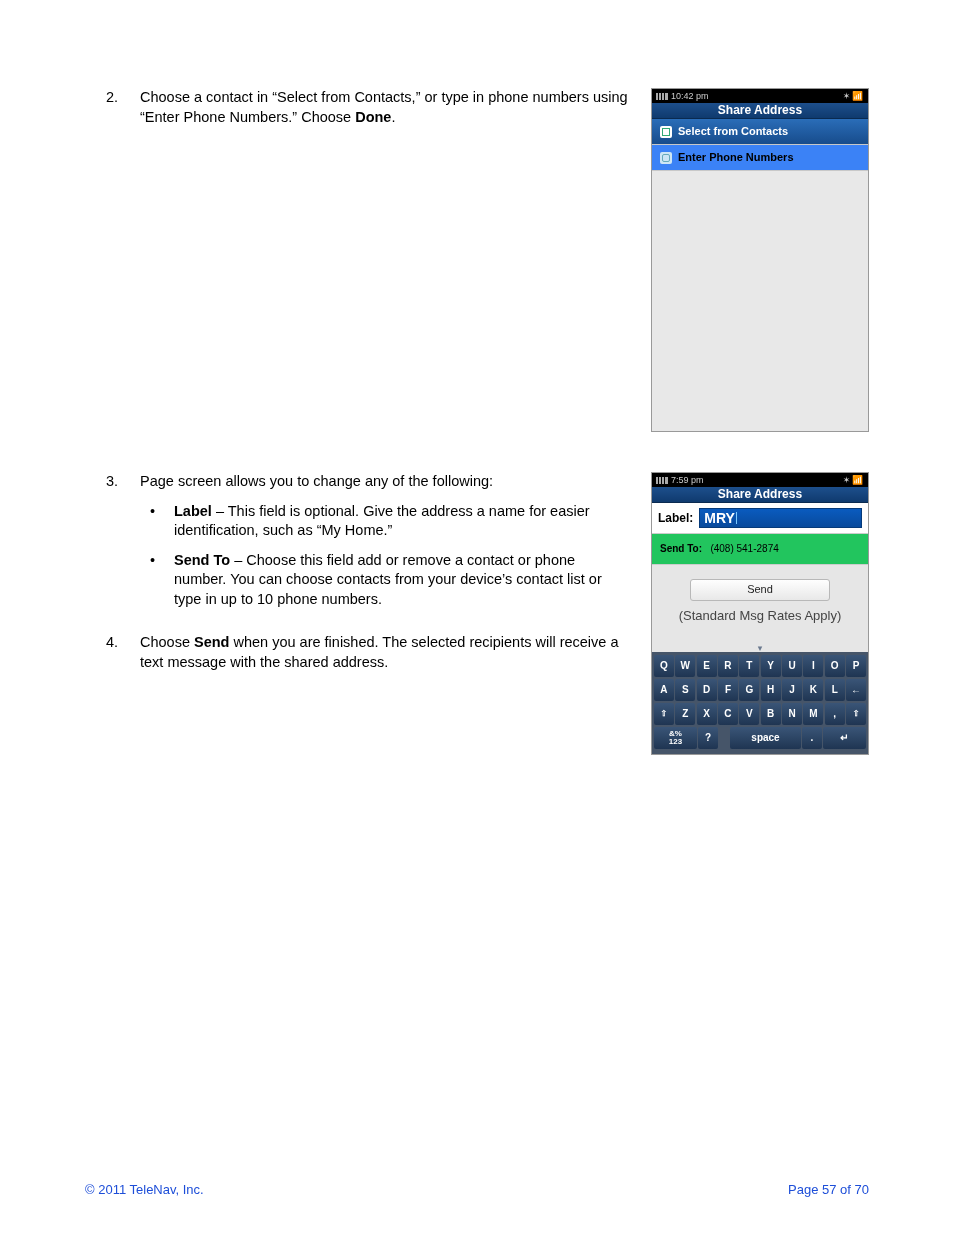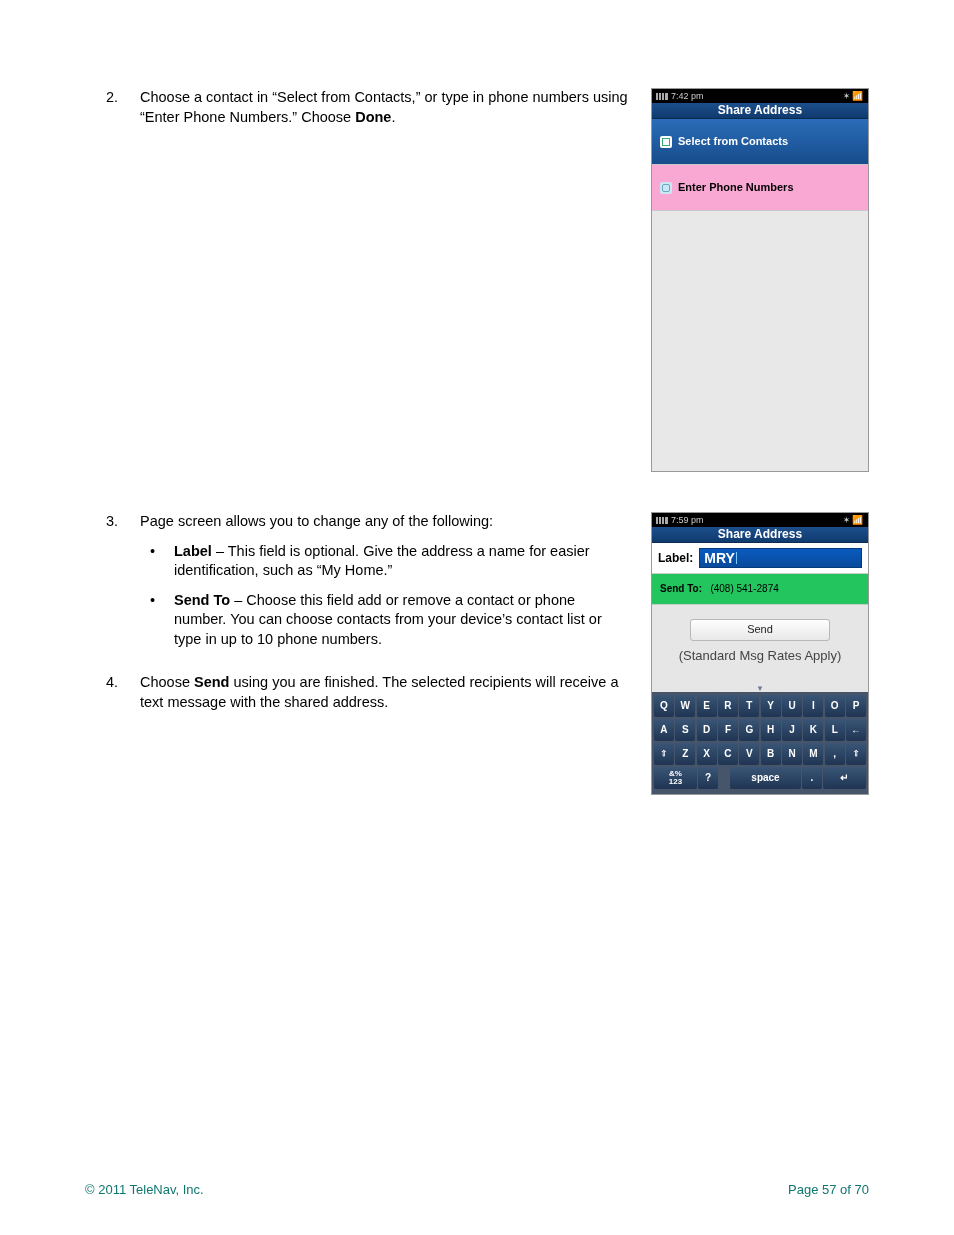--- a/index.html
+++ b/index.html
@@ -85,35 +85,35 @@
     background: linear-gradient(#1d4f8c, #0f3a6e);
     color: #fff;
     font-weight: bold;
     font-size: 12px;
     display: flex;
     align-items: center;
     justify-content: center;
     border-bottom: 1px solid #0a2a50;
   }
   .menuitem {
-    height: 46px;
+    height: 26px;
     display: flex;
     align-items: center;
     padding: 0 8px;
     font-weight: bold;
     font-size: 11px;
     gap: 6px;
     border-bottom: 1px solid #c8c8c8;
   }
   .menuitem.selected {
     background: linear-gradient(#2a6db8, #174c8c);
     color: #fff;
   }
   .menuitem.white {
-    background: #f9a8d4;
+    background: #3b82f6;
     color: #000;
   }
   .phone1-body {
     height: 260px;
     background: #e8e8e8;
   }
   .ico-contacts { width:12px; height:12px; background:#fff; border-radius:2px; position:relative; }
   .ico-contacts::before { content:""; position:absolute; inset:2px; border:1px solid #3a7; }
   .ico-phone { width:12px; height:12px; background:#cde6f5; border-radius:2px; position:relative; }
   .ico-phone::before { content:""; position:absolute; inset:2px; border:1px solid #6ab; border-radius:2px; }
@@ -159,21 +159,21 @@
   .key.small { font-size:8px; line-height:1; flex-direction:column; }
   
   .footer {
     position:absolute;
     left:0; right:0;
     bottom:38px;
     padding: 0 85px;
     display:flex;
     justify-content:space-between;
     font-size:13px;
-    color:#0f766e;
+    color:#1d4ed8;
   }
 </style>
 </head>
 <body>
 
 <div class="page-body">
 
   <div class="row">
     <div class="textcol">
       <ol class="steps">
@@ -183,21 +183,21 @@
             <span>Choose a contact in “Select from Contacts,” or type in phone numbers using “Enter Phone Numbers.” Choose </span><span class="bold">Done</span><span>.</span>
           </div>
         </li>
       </ol>
     </div>
     <div class="imgcol">
       <div class="phone">
         <div class="statusbar">
           <div class="left">
               <span class="sig"></span>
-              <span>7:42 pm</span>
+              <span>10:42 pm</span>
             </div>
           <div>✶ 📶</div>
         </div>
         <div class="titlebar">Share Address</div>
         <div class="menuitem selected">
           <span class="ico-contacts"></span>
           <span>Select from Contacts</span>
         </div>
         <div class="menuitem white">
           <span class="ico-phone"></span>
@@ -223,21 +223,21 @@
               <li>
                 <div class="dot">•</div>
                 <div><span class="bold">Send To</span><span> – Choose this field add or remove a contact or phone number. You can choose contacts from your device’s contact list or type in up to 10 phone numbers.</span></div>
               </li>
             </ul>
           </div>
         </li>
         <li>
           <div class="num">4.</div>
           <div class="body">
-            <span>Choose </span><span class="bold">Send</span><span> using you are finished. The selected recipients will receive a text message with the shared address.</span>
+            <span>Choose </span><span class="bold">Send</span><span> when you are finished. The selected recipients will receive a text message with the shared address.</span>
           </div>
         </li>
       </ol>
     </div>
     <div class="imgcol">
       <div class="phone">
         <div class="statusbar">
           <div class="left">
               <span class="sig"></span>
               <span>7:59 pm</span>

